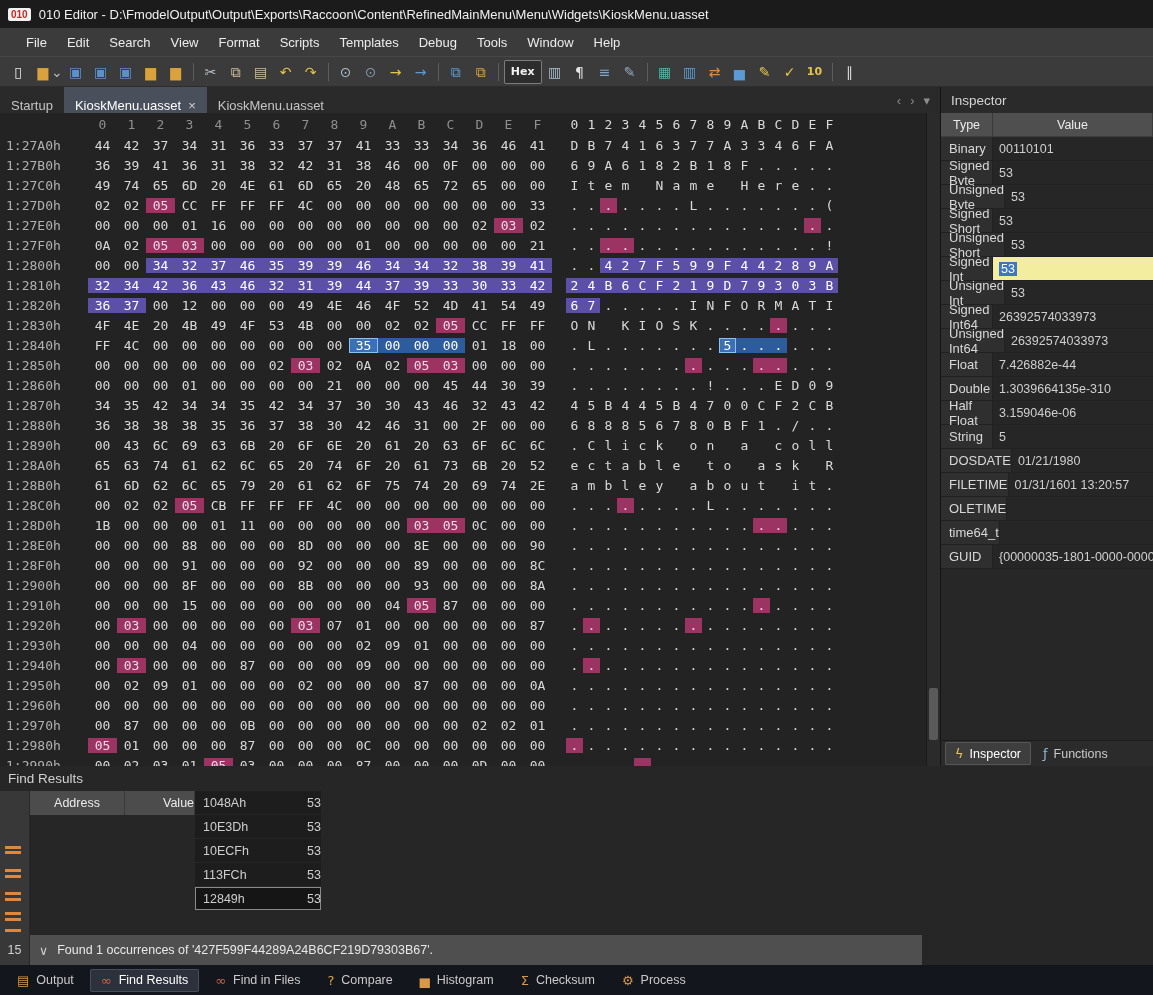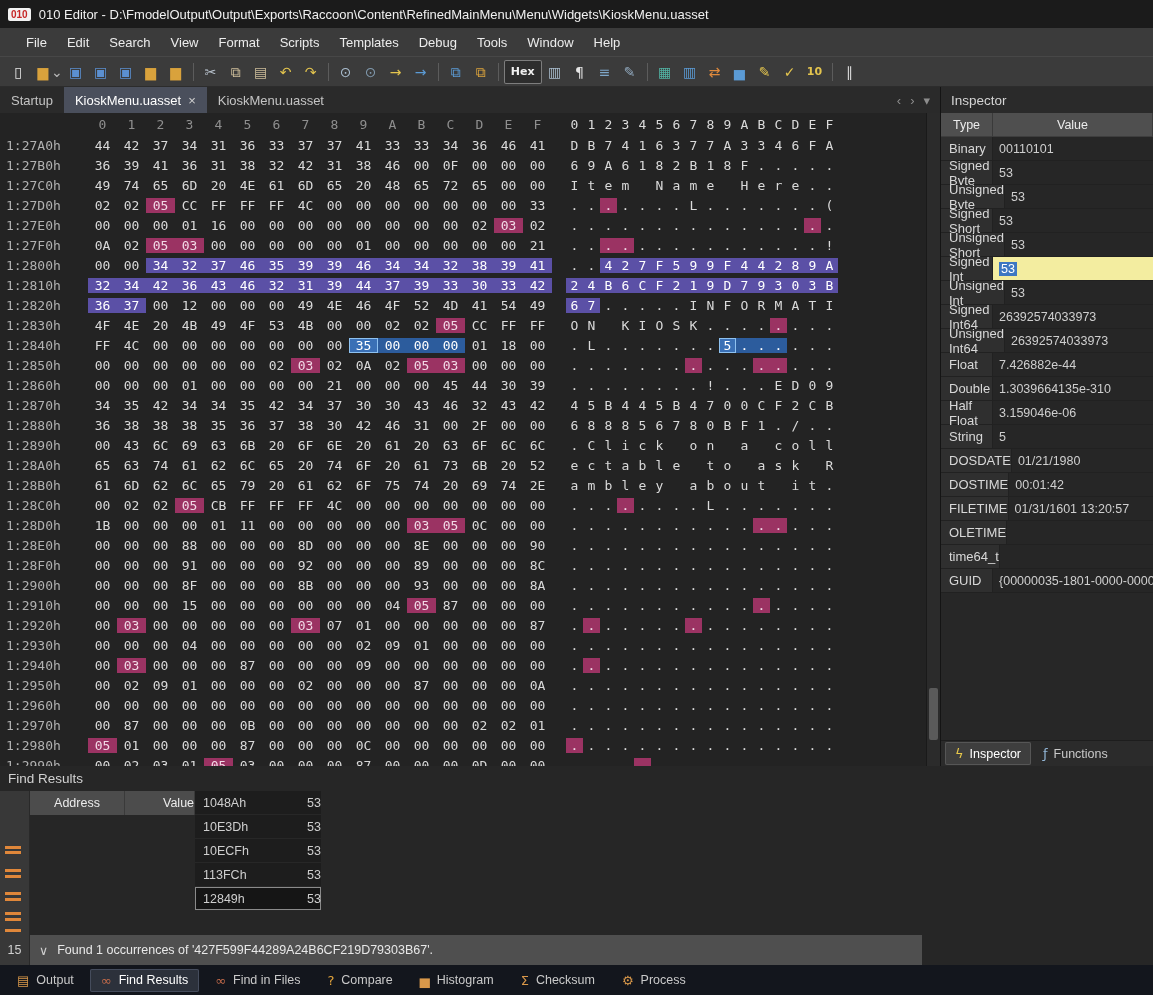--- a/index.html
+++ b/index.html
@@ -23,21 +23,21 @@
   .tb-btn.narrow { min-width:10px; margin-left:-5px; }
   .tb-btn.pressed { padding:0 7px; background:#2d2d2d; box-shadow:inset 0 0 0 1px #7d7d7d; }
   .tb-glyph { font-family:"DejaVu Sans", sans-serif; font-size:14px; line-height:1; color:#d8d8d8; }
   .tb-glyph.txt { font-size:11px; font-weight:bold; color:#f0f0f0; }
   .tb-sep { width:1px; height:18px; background:#5c5c5c; margin:0 4px; }
 
   
   .main { height:679px; display:flex; flex:0 0 auto; background:#232323; }
   .leftcol { width:940px; display:flex; flex-direction:column; }
   .tabbar { height:26px; background:#2a2a2a; display:flex; align-items:stretch; flex:0 0 auto; }
-  .tab { display:flex; align-items:center; padding:0 11px; color:#c4c4c4; font-size:13px; }
+  .tab { display:flex; align-items:flex-end; padding:0 11px; color:#c4c4c4; font-size:13px; }
   .tab.active { background:#4a4f5c; color:#ffffff; }
   .tab-close { margin-left:7px; color:#d0d0d0; font-size:13px; }
   .tab-nav { margin-left:auto; display:flex; align-items:center; gap:9px; padding-right:10px; }
   .tab-nav-btn { color:#8d8d8d; font-size:13px; }
 
   
   .hexwrap { height:653px; display:flex; overflow:hidden; background:#232323; }
   .hexcontent { flex:1; overflow:hidden; font-family:"DejaVu Sans Mono", monospace; font-size:13px; }
   .hexheader { height:22px; display:flex; align-items:center; }
   .hexrow { height:20px; display:flex; align-items:center; }
@@ -1507,24 +1507,20 @@
           </div>
           <div class="insp-row">
             <span class="it">String</span>
             <span class="iv">5</span>
           </div>
           <div class="insp-row">
             <span class="it">DOSDATE</span>
             <span class="iv">01/21/1980</span>
           </div>
           <div class="insp-row">
-            <span class="it">DOSTIME</span>
-            <span class="iv">00:01:42</span>
-          </div>
-          <div class="insp-row">
             <span class="it">FILETIME</span>
             <span class="iv">01/31/1601 13:20:57</span>
           </div>
           <div class="insp-row">
             <span class="it">OLETIME</span>
             <span class="iv"></span>
           </div>
           <div class="insp-row">
             <span class="it">time64_t</span>
             <span class="iv"></span>

